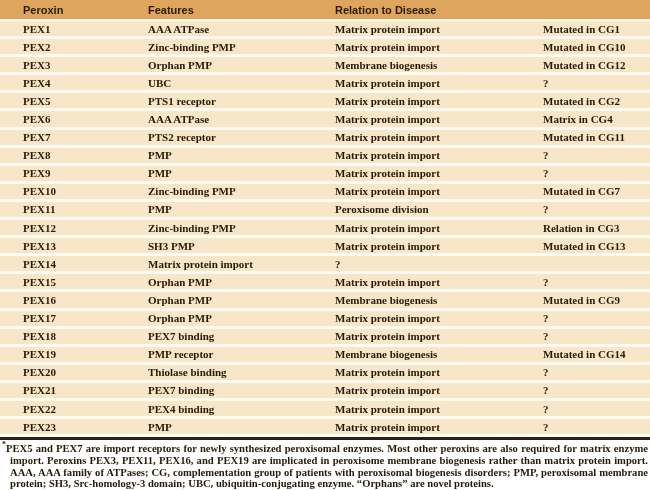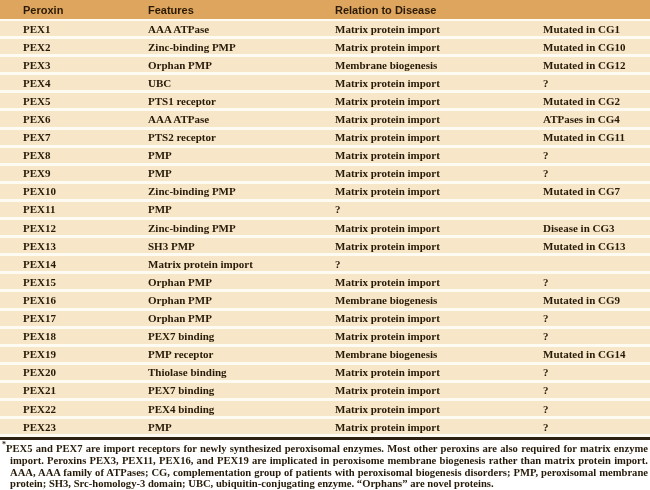--- a/index.html
+++ b/index.html
@@ -94,21 +94,21 @@
         <div class="tr">
           <div class="c1">PEX5</div>
           <div class="c2">PTS1 receptor</div>
           <div class="c3">Matrix protein import</div>
           <div class="c4">Mutated in CG2</div>
         </div>
         <div class="tr">
           <div class="c1">PEX6</div>
           <div class="c2">AAA ATPase</div>
           <div class="c3">Matrix protein import</div>
-          <div class="c4">ATPases in CG4</div>
+          <div class="c4">Matrix in CG4</div>
         </div>
         <div class="tr">
           <div class="c1">PEX7</div>
           <div class="c2">PTS2 receptor</div>
           <div class="c3">Matrix protein import</div>
           <div class="c4">Mutated in CG11</div>
         </div>
         <div class="tr">
           <div class="c1">PEX8</div>
           <div class="c2">PMP</div>
@@ -123,27 +123,28 @@
         </div>
         <div class="tr">
           <div class="c1">PEX10</div>
           <div class="c2">Zinc-binding PMP</div>
           <div class="c3">Matrix protein import</div>
           <div class="c4">Mutated in CG7</div>
         </div>
         <div class="tr">
           <div class="c1">PEX11</div>
           <div class="c2">PMP</div>
+          <div class="c3">Peroxisome division</div>
           <div class="c4">?</div>
         </div>
         <div class="tr">
           <div class="c1">PEX12</div>
           <div class="c2">Zinc-binding PMP</div>
           <div class="c3">Matrix protein import</div>
-          <div class="c4">Disease in CG3</div>
+          <div class="c4">Relation in CG3</div>
         </div>
         <div class="tr">
           <div class="c1">PEX13</div>
           <div class="c2">SH3 PMP</div>
           <div class="c3">Matrix protein import</div>
           <div class="c4">Mutated in CG13</div>
         </div>
         <div class="tr">
           <div class="c1">PEX14</div>
           <div class="c3">Matrix protein import</div>

